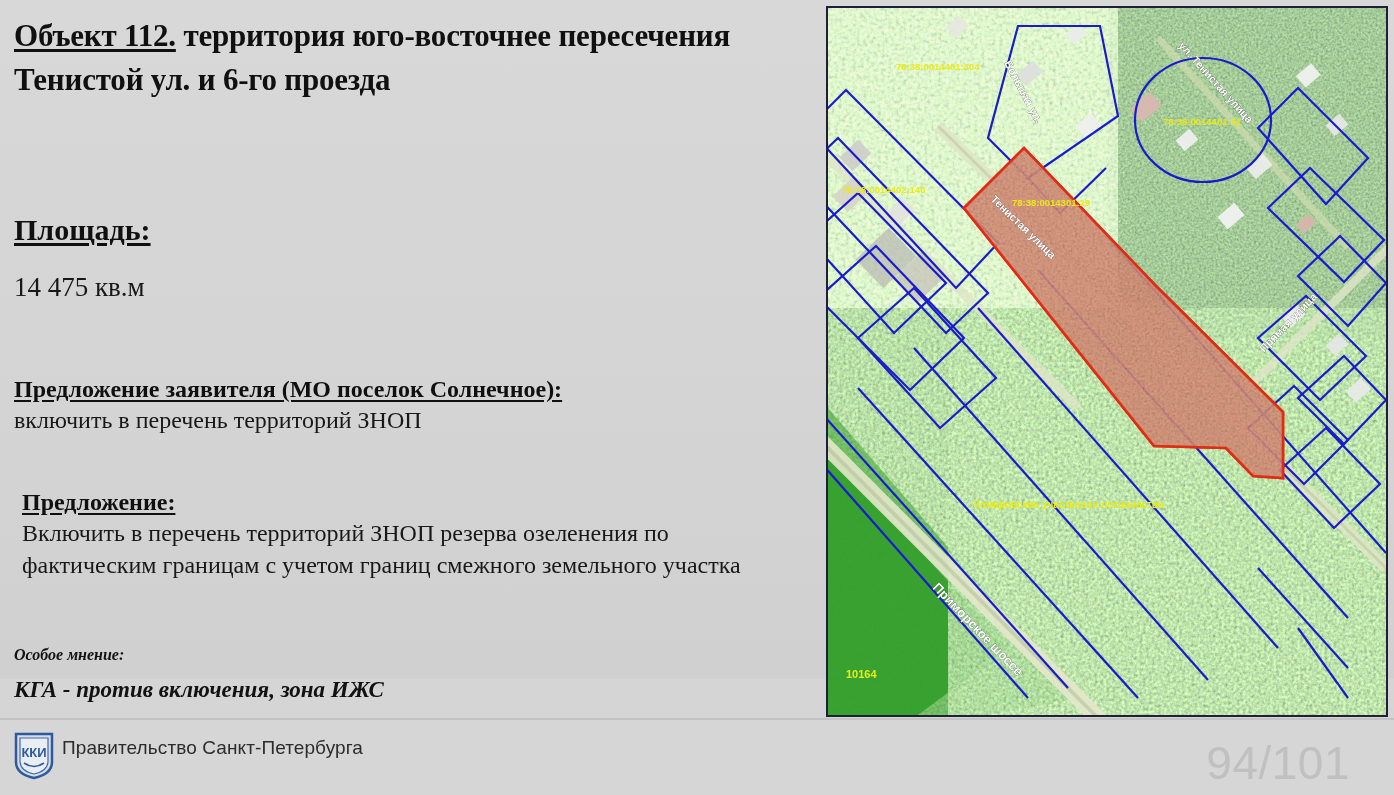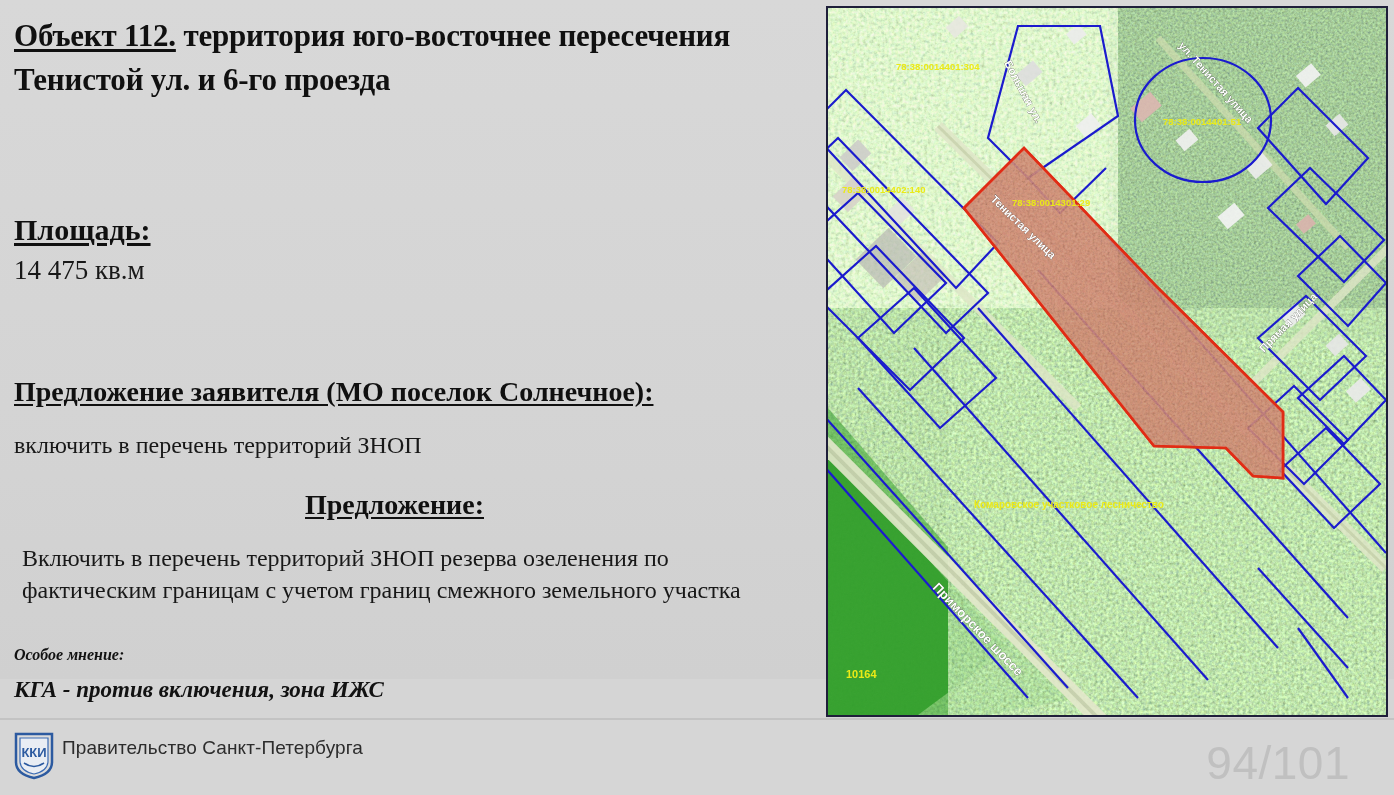--- a/index.html
+++ b/index.html
@@ -49,39 +49,38 @@
     font-size: 30px;
     color: #101010;
     text-decoration: underline;
     text-underline-offset: 3px;
     line-height: 1.3;
     font-family: Liberation Serif, serif;
   }
   .area-val {
     font-size: 27px;
     color: #181818;
-    margin-top: 5px;
+    margin-top: 22px;
     line-height: 1.25;
   }
 
   .blk-applicant { position: absolute; left: 0; top: 360px; }
   .h-under-sm {
     font-weight: bold;
-    font-size: 28px;
+    font-size: 24px;
     color: #101010;
     text-decoration: underline;
     text-underline-offset: 3px;
     line-height: 1.3;
-    text-align: center;
   }
   .body-txt {
     font-size: 24px;
     color: #181818;
     line-height: 1.33;
-    margin-top: 20px;
+    margin-top: 0;
     font-family: Liberation Serif, serif;
   }
 
   .blk-proposal { position: absolute; left: 8px; top: 473px; }
   .blk-opinion { position: absolute; left: 0; top: 630px; }
   .op-head {
     font-weight: bold;
     font-style: italic;
     font-size: 16px;
     color: #121212;

